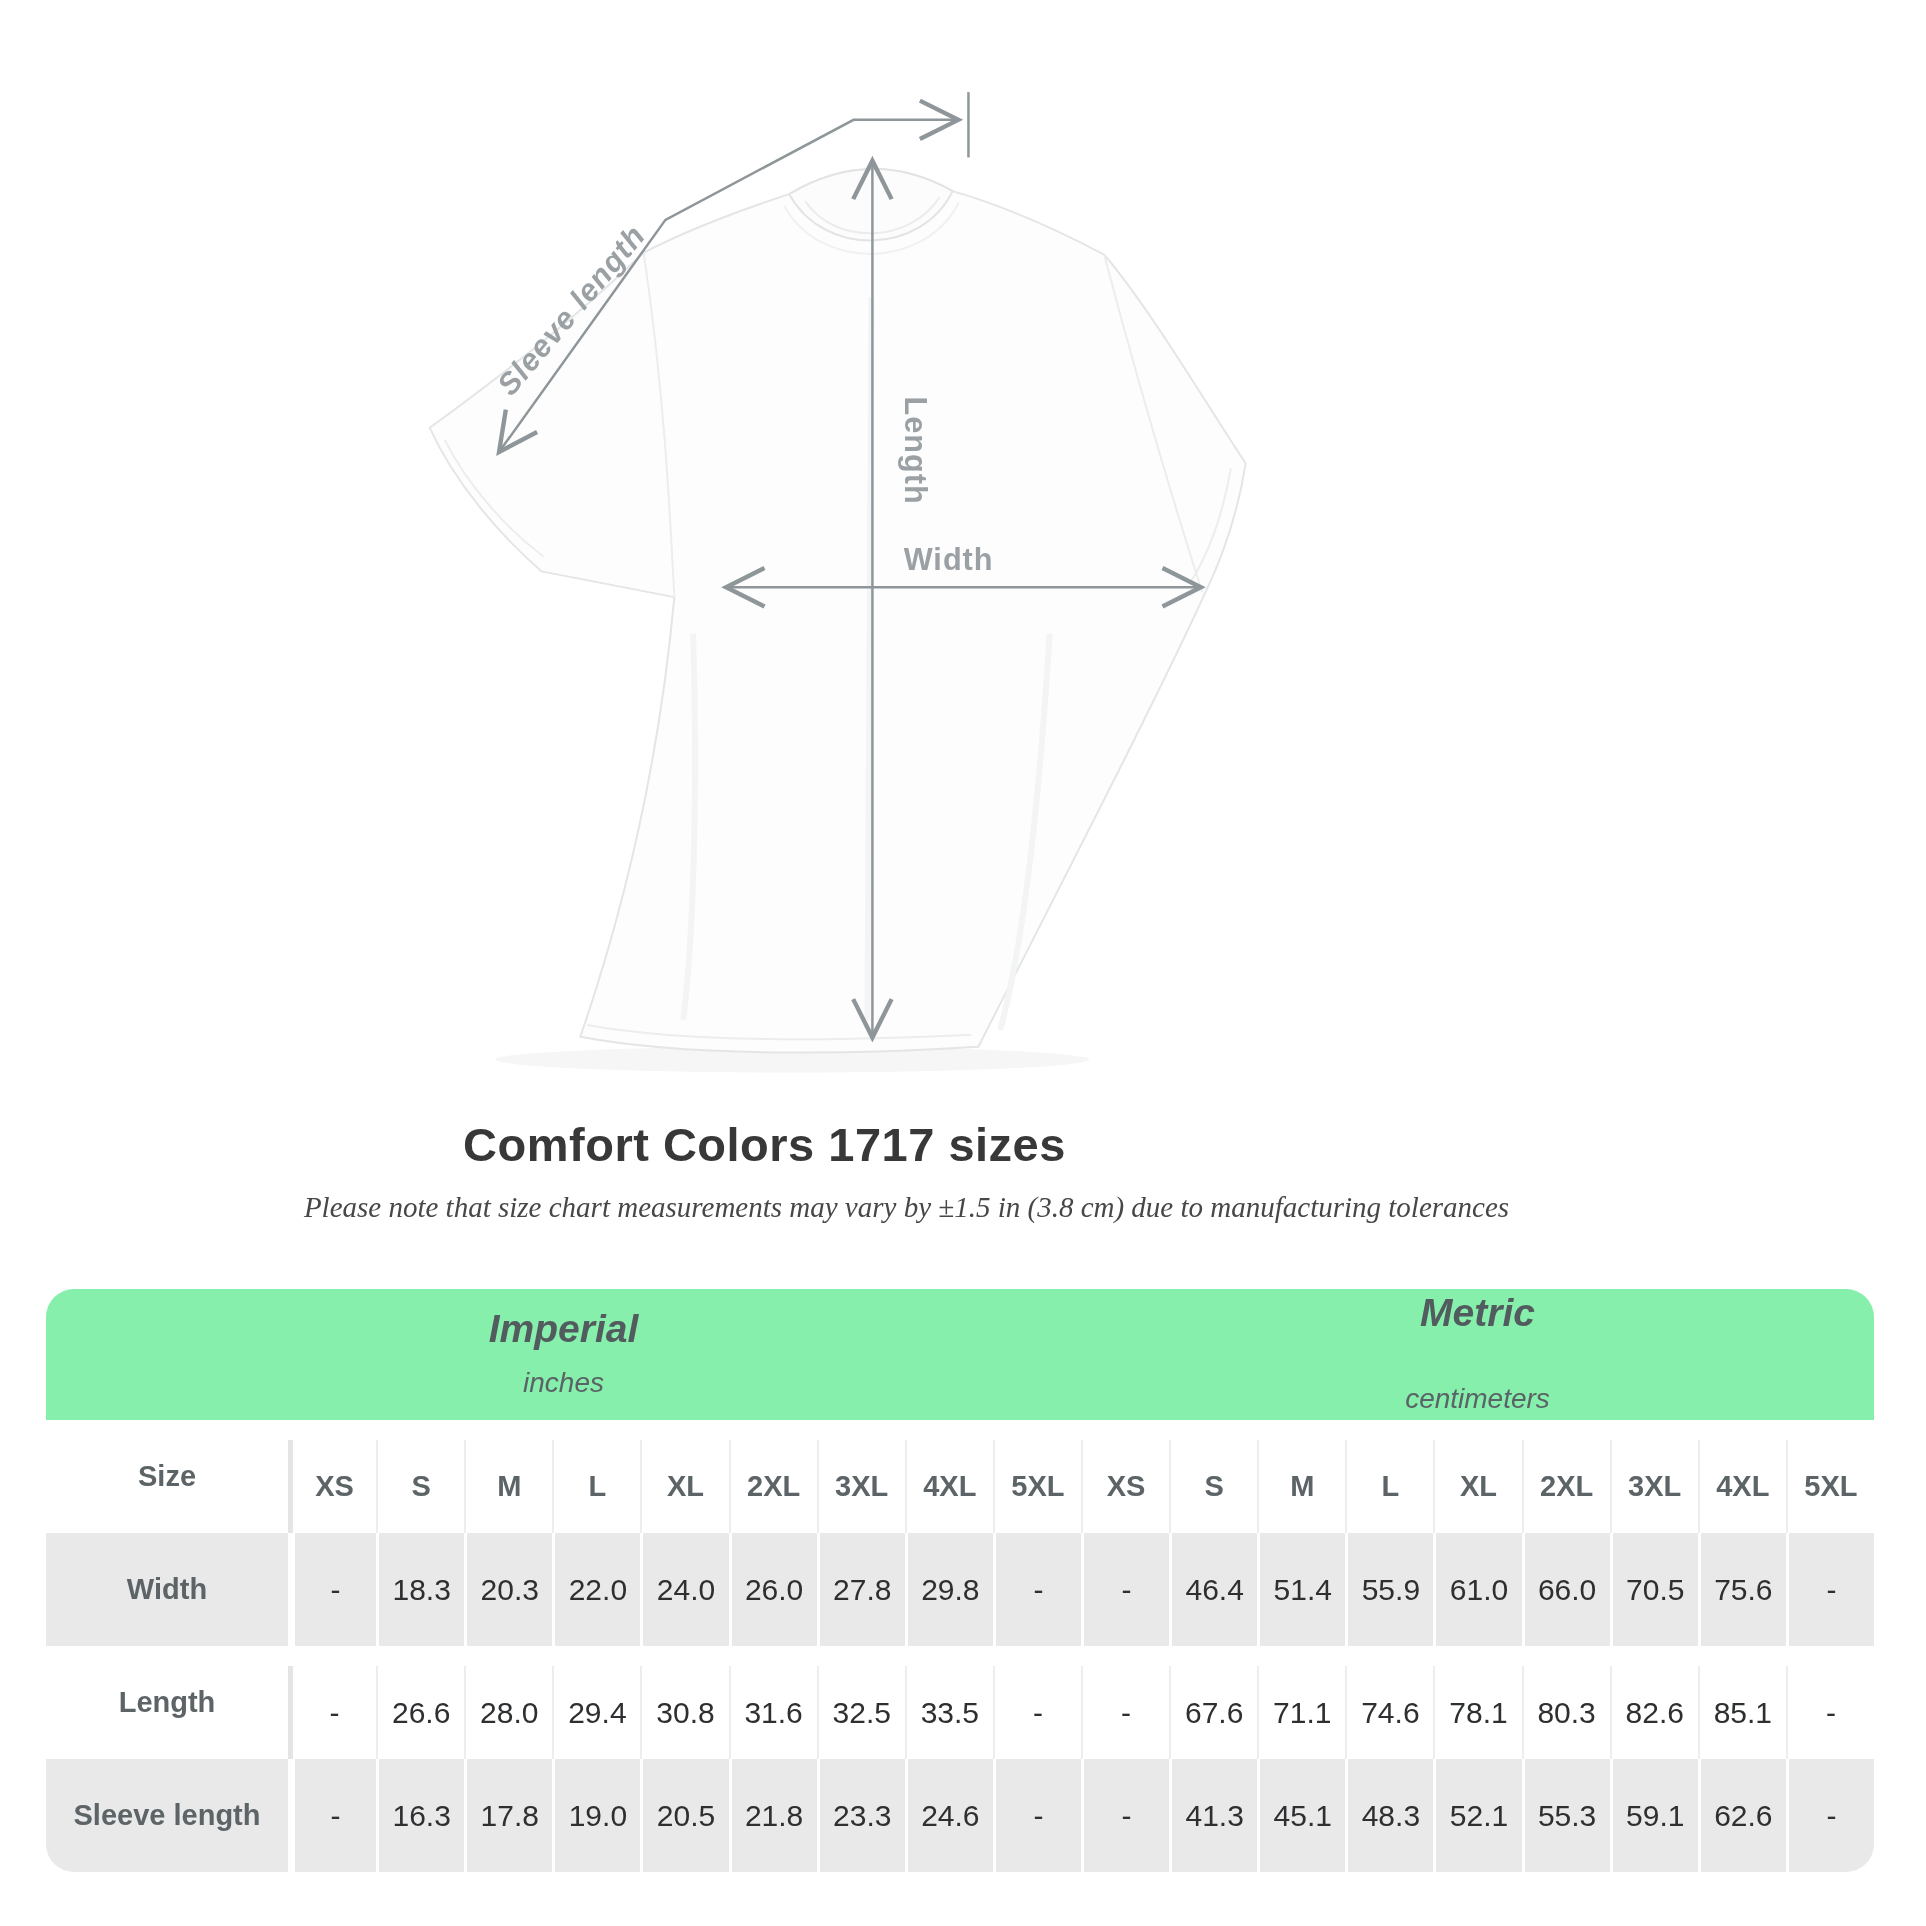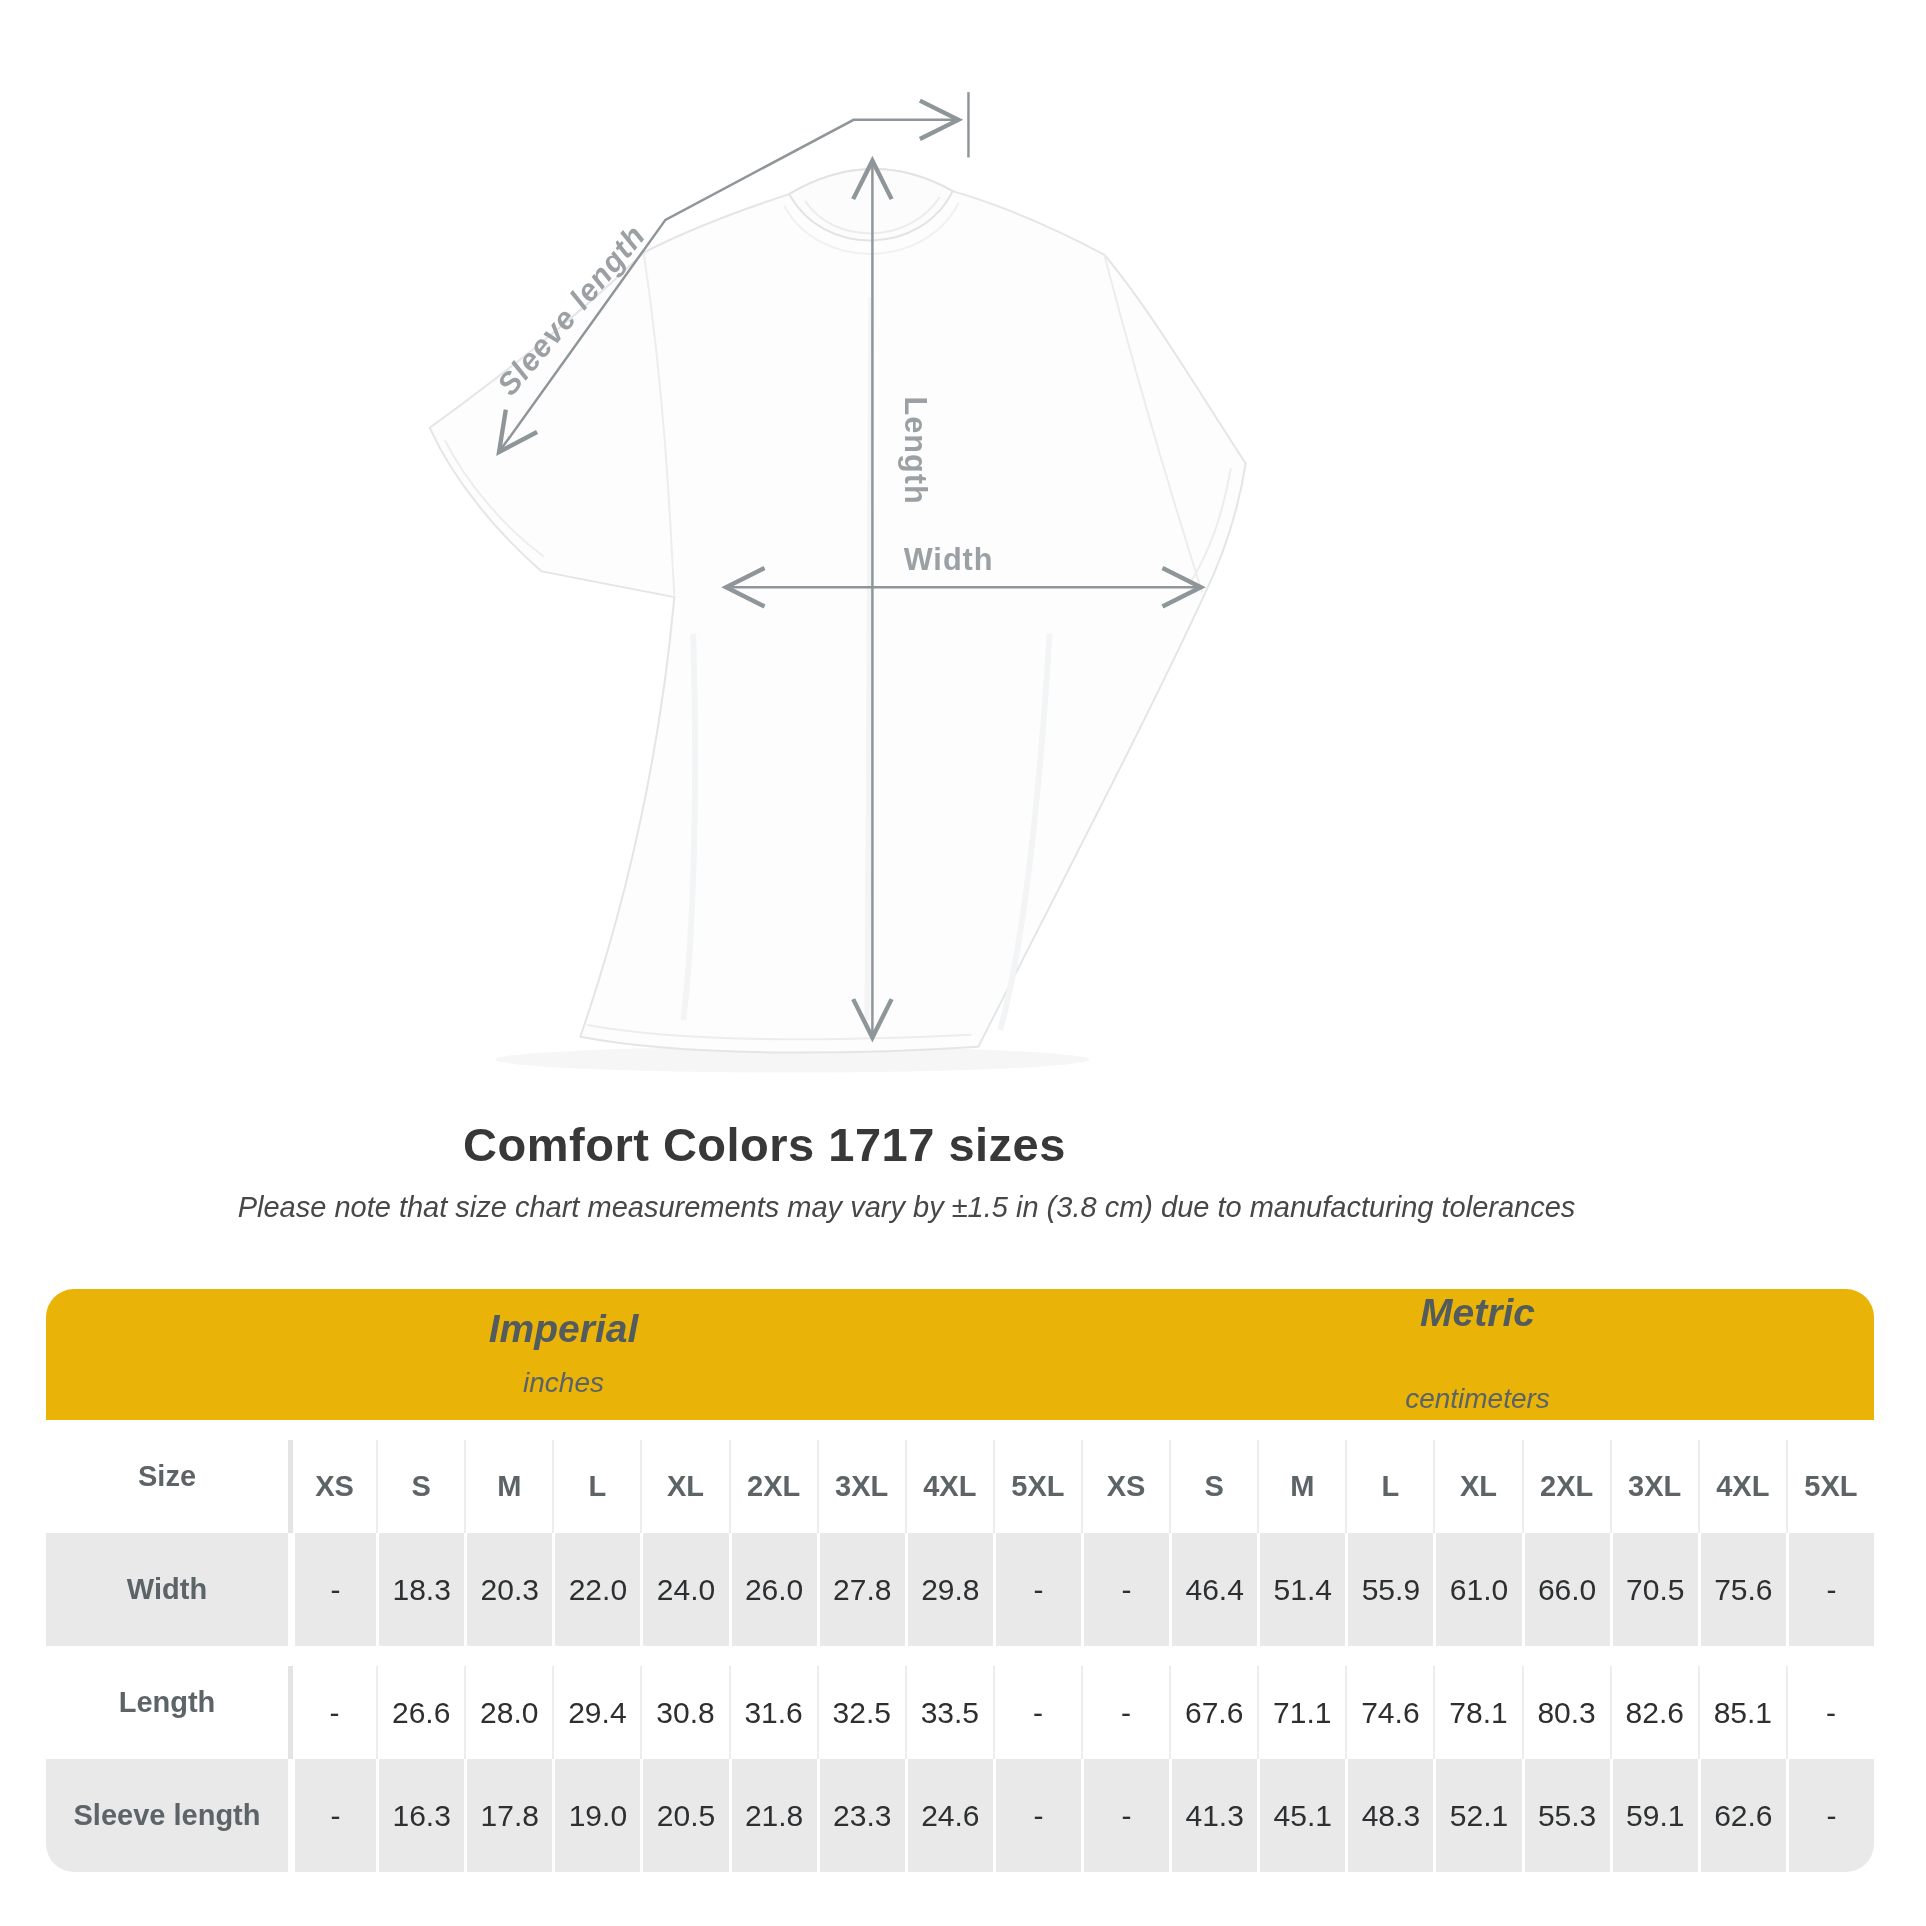--- a/index.html
+++ b/index.html
@@ -8,25 +8,25 @@
 
   
   #diagram{position:absolute;left:0;top:0;width:1927px;height:1119px;}
   .measure-label{fill:#9aa0a3;font-weight:bold;font-size:31px;letter-spacing:1px;}
   .measure-label.italic{font-style:italic;}
 
   
   #title{position:absolute;left:0;top:1117px;width:1529px;text-align:center;
          font-size:47px;font-weight:bold;color:#383838;letter-spacing:0.5px;}
   #subtitle{position:absolute;left:0;top:1191px;width:1813px;text-align:center;
-            font-size:29px;font-style:italic;color:#474747;}
+            font-size:29px;font-style:italic;color:#474747;font-family:Liberation Serif, serif;}
 
   
   #table-wrap{position:absolute;left:46px;top:1289px;width:1828px;height:582px;}
-  #band{display:flex;height:131px;background:#eab308;border-radius:28px 28px 0 0;}
+  #band{display:flex;height:131px;background:#86efac;border-radius:28px 28px 0 0;}
   .band-half{display:flex;flex-direction:column;justify-content:center;align-items:center;}
   .band-half.imperial{width:1035px;padding-left:0;box-sizing:border-box;}
   .band-half.metric{width:793px;box-sizing:border-box;gap:32px;}
   .band-label{font-size:39px;font-weight:bold;font-style:italic;color:#525b5e;line-height:46px;}
   .band-unit{font-size:28px;font-style:italic;color:#5a6366;line-height:40px;margin-top:11px;}
 
   .trow{display:grid;grid-template-columns:242px repeat(18,1fr);height:113px;}
   .trow.white{background:#ffffff;}
   .trow.gray{background:#e9e9e9;}
   .trow.last{border-radius:0 0 28px 28px;overflow:hidden;}

